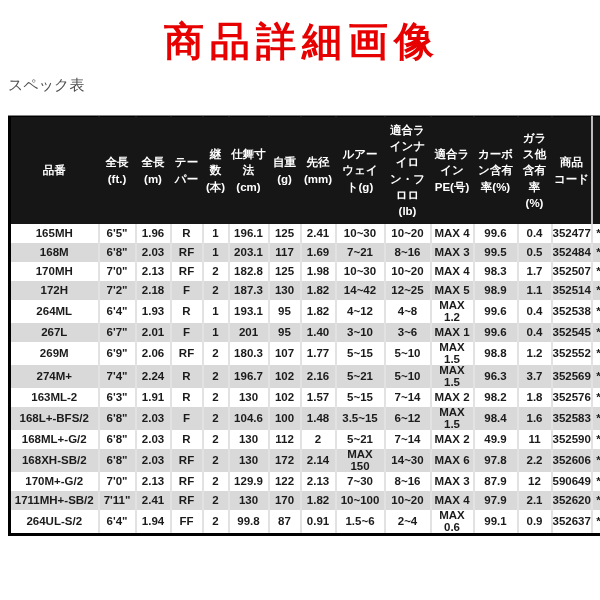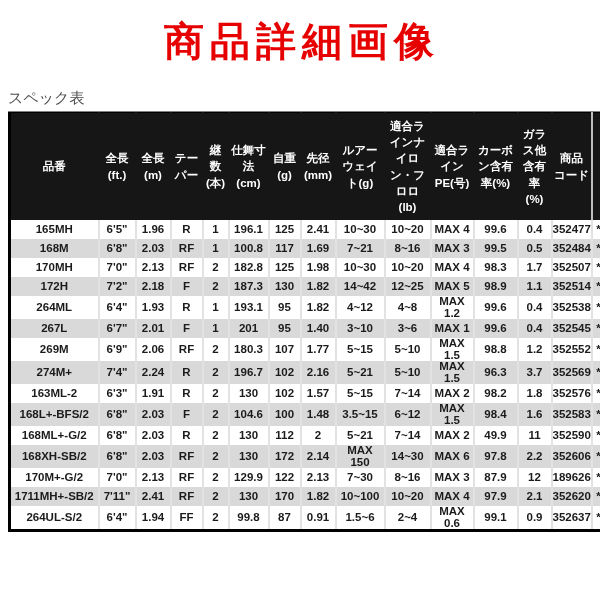--- a/index.html
+++ b/index.html
@@ -15,22 +15,22 @@
     color:#e60000;
     font-weight:bold;
     font-size:40px;
     letter-spacing:6px;
     line-height:1.05;
   }
   .section-label {
     display:block;
     font-size:15px;
     color:#4d4d4d;
-    margin:27px 0 0 8px;
-    padding-bottom:3px;
+    margin:14px 0 0 8px;
+    padding-bottom:20px;
     border-bottom:1px solid #828282;
     font-family:Liberation Mono, monospace;
   }
   table.spec {
     border-collapse:collapse;
     table-layout:fixed;
     width:592px;
     margin-left:8px;
     border-left:3px solid #000;
     border-bottom:3px solid #000;
@@ -153,21 +153,21 @@
         <td>0.4</td>
         <td>352477</td>
         <td>*</td>
       </tr>
       <tr>
         <td>168M</td>
         <td>6'8"</td>
         <td>2.03</td>
         <td>RF</td>
         <td>1</td>
-        <td>100.8</td>
+        <td>203.1</td>
         <td>117</td>
         <td>1.69</td>
         <td>7~21</td>
         <td>8~16</td>
         <td>MAX 3</td>
         <td>99.5</td>
         <td>0.5</td>
         <td>352484</td>
         <td>*</td>
       </tr>
@@ -348,21 +348,21 @@
         <td>RF</td>
         <td>2</td>
         <td>129.9</td>
         <td>122</td>
         <td>2.13</td>
         <td>7~30</td>
         <td>8~16</td>
         <td>MAX 3</td>
         <td>87.9</td>
         <td>12</td>
-        <td>189626</td>
+        <td>590649</td>
         <td>*</td>
       </tr>
       <tr>
         <td>1711MH+-SB/2</td>
         <td>7'11"</td>
         <td>2.41</td>
         <td>RF</td>
         <td>2</td>
         <td>130</td>
         <td>170</td>

